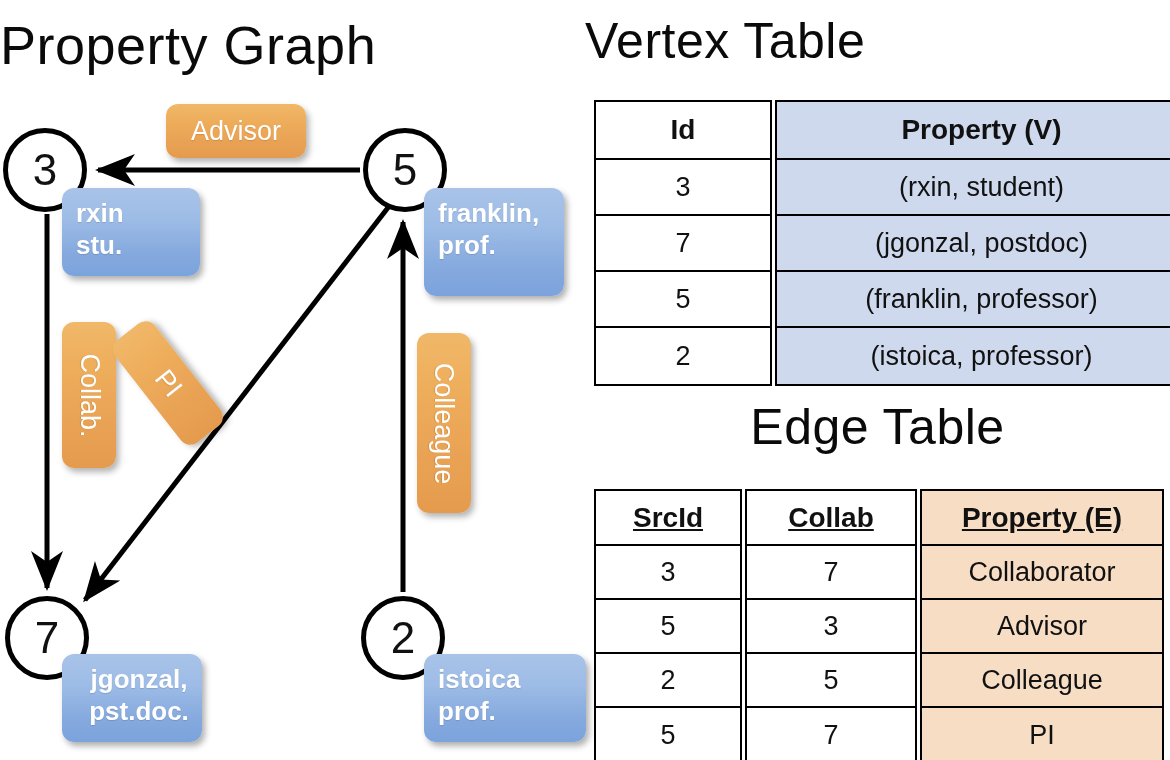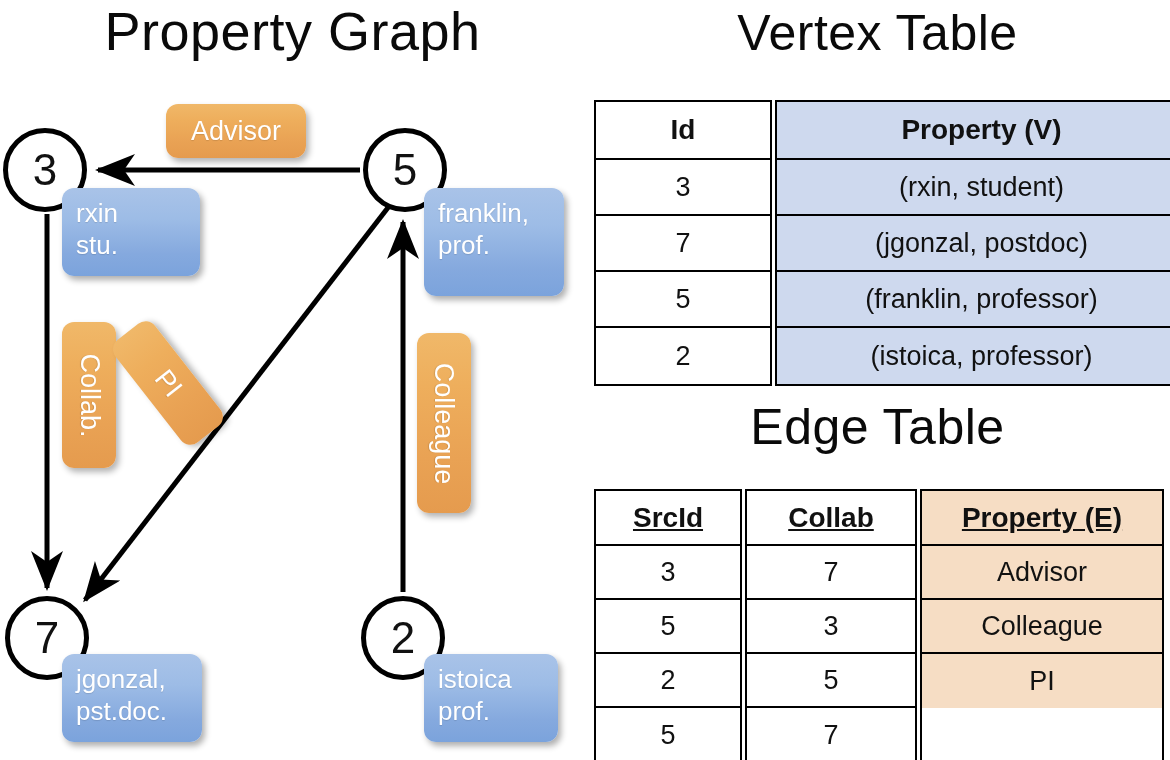--- a/index.html
+++ b/index.html
@@ -19,27 +19,26 @@
   
   .title {
     position: absolute;
     font-family: "Liberation Sans", sans-serif;
     font-weight: 300;
     color: #0a0a0a;
     white-space: nowrap;
     letter-spacing: 0.5px;
   }
   #title-property-graph {
-    left: 0; top: 0; width: 585px;
-    text-align: center;
+    left: 0; top: 14px; width: 585px;
     font-size: 54px;
   }
   #title-vertex-table {
-    left: 585px; top: 4px; width: 585px;
-    text-align: center;
+    left: 585px; top: 12px; width: 585px;
+    text-align: left;
     font-size: 50px;
   }
   #title-edge-table {
     left: 585px; top: 398px; width: 585px;
     text-align: center;
     font-size: 50px;
   }
 
   
   #graph-panel {
@@ -76,31 +75,31 @@
 
   
   .prop-box {
     position: absolute;
     border-radius: 12px;
     background: linear-gradient(to bottom, #a9c3e8 0%, #9dbce6 35%, #85a9de 75%, #7ba3dc 100%);
     box-shadow: 3px 4px 6px rgba(0,0,0,0.32);
     color: #ffffff;
     font-size: 26px;
     font-family: "Liberation Sans", sans-serif;
-    font-weight: 400;
+    font-weight: 700;
     line-height: 1.22;
     padding: 10px 0 0 14px;
     box-sizing: border-box;
     z-index: 6;
     text-shadow: 0 1px 1px rgba(0,0,0,0.12);
   }
   #prop-rxin     { left: 62px;  top: 188px; width: 138px; height: 88px; }
   #prop-franklin { left: 424px; top: 188px; width: 140px; height: 108px; }
-  #prop-jgonzal  { left: 62px;  top: 654px; width: 140px; height: 88px; }
-  #prop-istoica  { left: 424px; top: 654px; width: 134px; height: 88px; }
+  #prop-jgonzal  { left: 62px;  top: 654px; width: 140px; height: 88px; text-align: center; }
+  #prop-istoica  { left: 424px; top: 654px; width: 162px; height: 88px; }
 
   
   .edge-box {
     position: absolute;
     border-radius: 12px;
     background: linear-gradient(to bottom, #f0b869 0%, #eeae5c 30%, #e9a254 70%, #e59b4e 100%);
     box-shadow: 3px 4px 6px rgba(0,0,0,0.30);
     color: #ffffff;
     font-family: "Liberation Sans", sans-serif;
     font-weight: 300;
@@ -265,17 +264,18 @@
   </div>
   <div class="tcol col-dst">
     <div class="tcell head">Collab</div>
     <div class="tcell">7</div>
     <div class="tcell">3</div>
     <div class="tcell">5</div>
     <div class="tcell">7</div>
   </div>
   <div class="tcol col-prop shade-peach">
     <div class="tcell head">Property (E)</div>
+    <div class="tcell">Collaborator</div>
     <div class="tcell">Advisor</div>
     <div class="tcell">Colleague</div>
     <div class="tcell">PI</div>
   </div>
 </div>
 
 </body></html>

